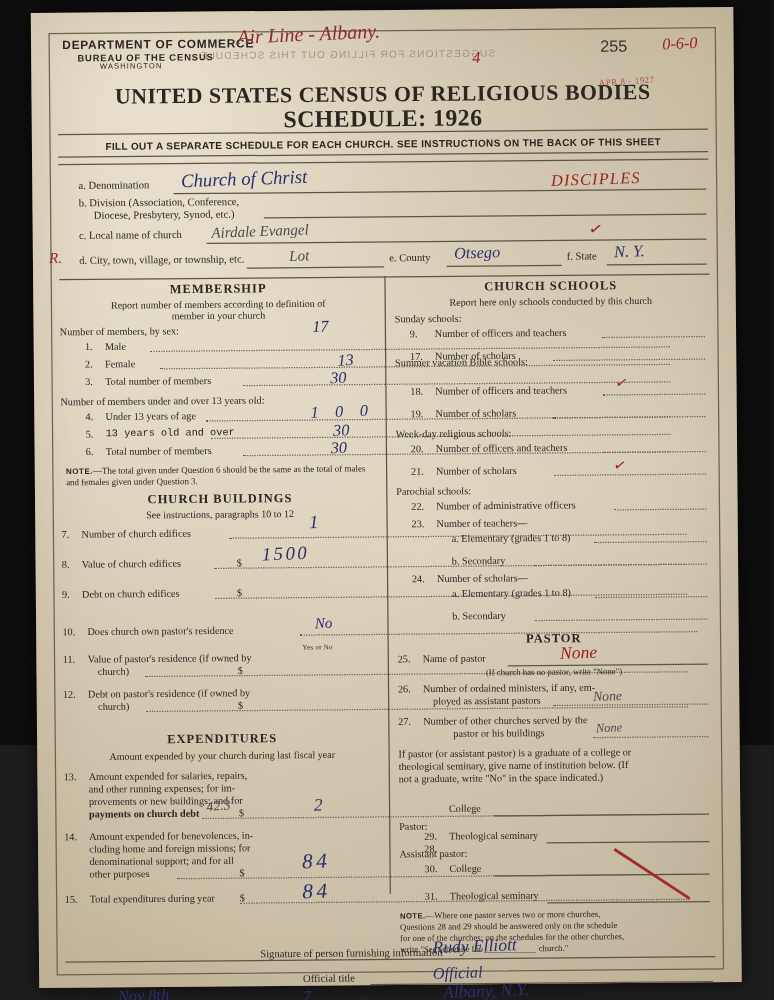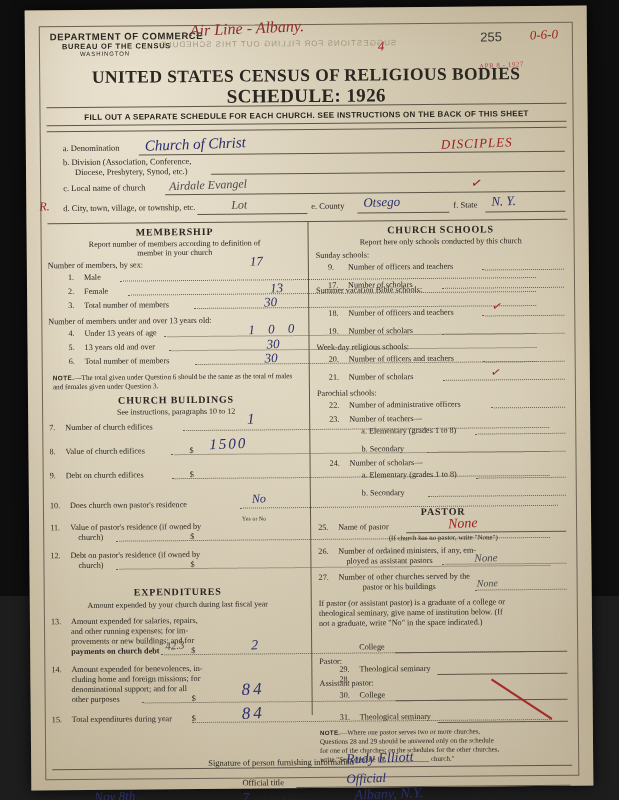--- a/index.html
+++ b/index.html
@@ -157,21 +157,21 @@
       <div class="t hand" style="left:222px;top:269px;font-size:13px;">30</div>
 
       <div class="t q" style="left:6px;top:290px;">Number of members under and over 13 years old:</div>
 
       <div class="t q" style="left:26px;top:302px;">4.</div>
       <div class="t q" style="left:42px;top:302px;">Under 13 years of age</div>
       <div class="rule" style="left:122px;right:38px;top:310px;border-bottom:1px dotted #6a6152;"></div>
       <div class="t hand" style="left:206px;top:296px;font-size:13px;letter-spacing:5px;">1 0 0</div>
 
       <div class="t q" style="left:26px;top:316px;">5.</div>
-      <div class="t q" style="left:42px;top:316px;">13 years old and over</div>
+      <div class="t q" style="left:42px;top:316px;font-family:Liberation Mono, monospace;">13 years old and over</div>
       <div class="rule" style="left:126px;right:38px;top:324px;border-bottom:1px dotted #6a6152;"></div>
       <div class="t hand" style="left:224px;top:311px;font-size:13px;">30</div>
 
       <div class="t q" style="left:26px;top:330px;">6.</div>
       <div class="t q" style="left:42px;top:330px;">Total number of members</div>
       <div class="rule" style="left:152px;right:38px;top:338px;border-bottom:1px dotted #6a6152;"></div>
       <div class="t hand" style="left:222px;top:325px;font-size:13px;">30</div>
 
       <div class="t" style="left:10px;top:346px;font-size:7.2px;width:246px;line-height:9px;"><span class="b sans" style="font-size:6.4px;letter-spacing:.4px;">NOTE.</span><span>—The total given under Question 6 should be the same as the total of males and females given under Question 3.</span></div>
 

